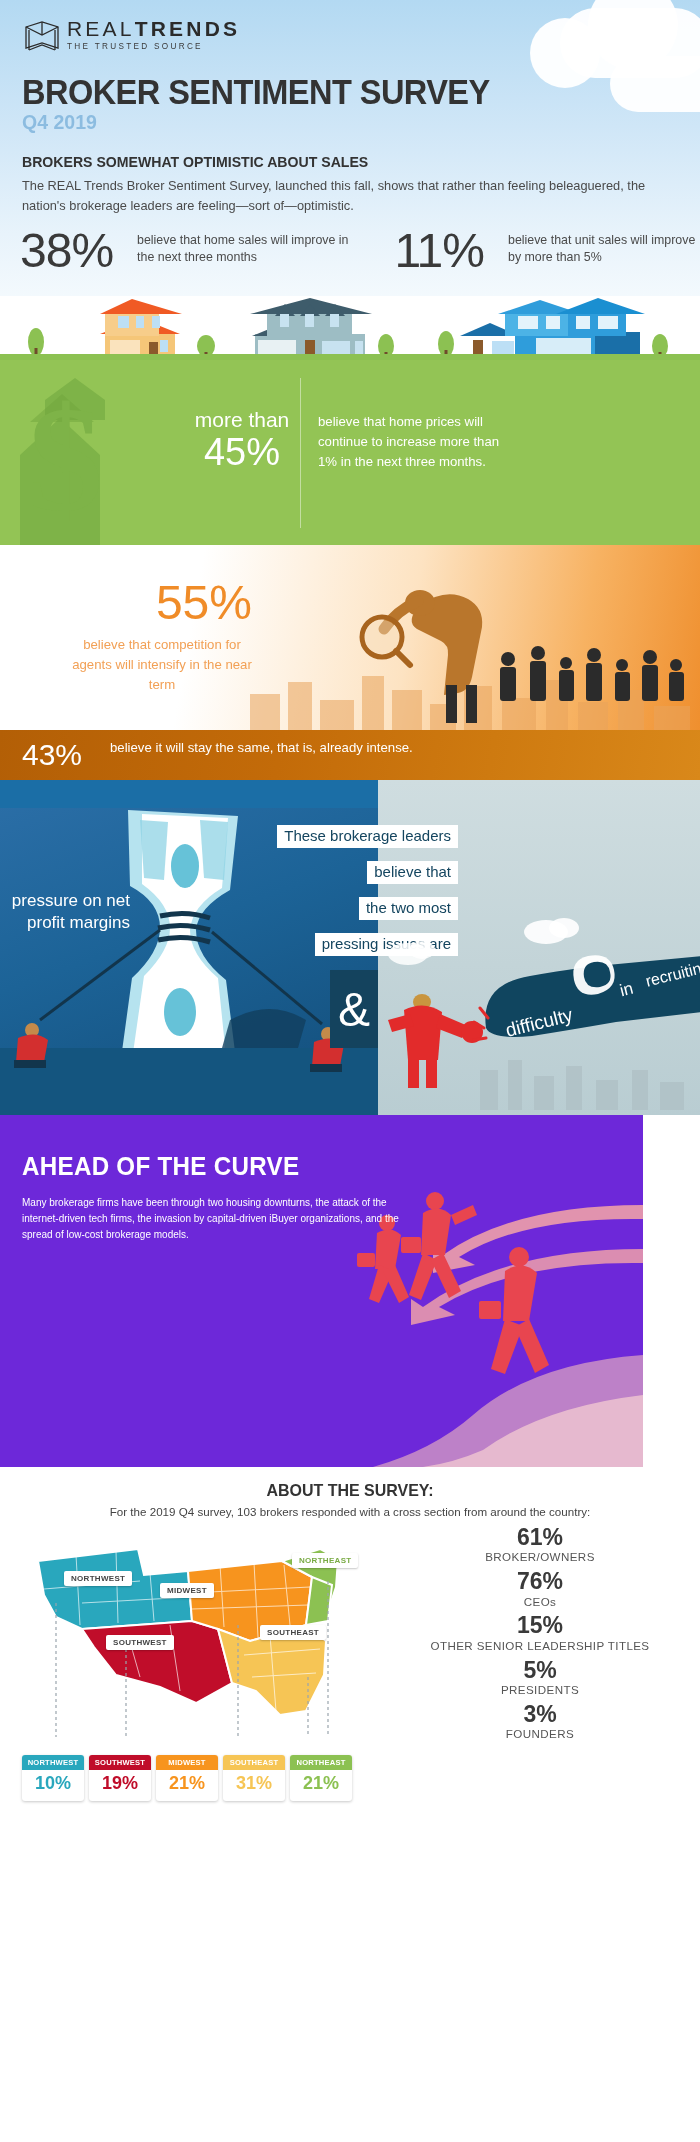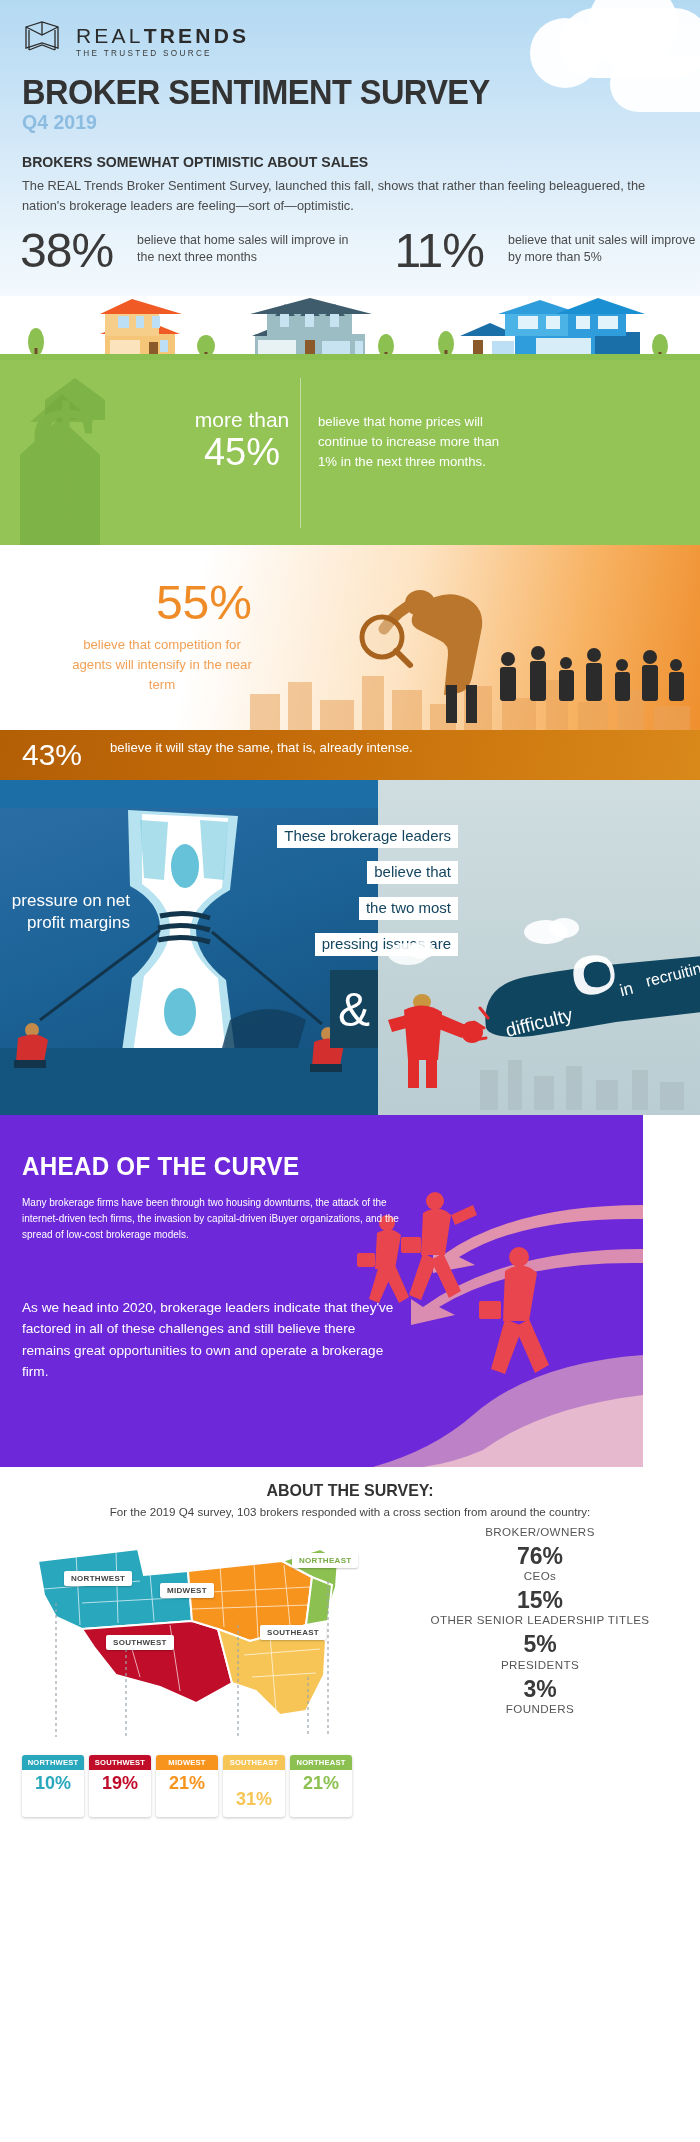--- a/index.html
+++ b/index.html
@@ -17,21 +17,21 @@
     position:relative; width:700px; height:360px;
     background:linear-gradient(to bottom,#b3d9f2 0%,#cfe6f7 35%,#e8f3fb 65%,#f8fcfe 90%,#ffffff 100%);
     overflow:hidden;
   }
   .cloud { position:absolute; background:#ffffff; border-radius:50%; opacity:.95; }
   .c1 { width:150px; height:70px; right:-10px; top:8px; border-radius:40px; }
   .c2 { width:90px; height:90px; right:22px; top:-20px; }
   .c3 { width:70px; height:70px; right:100px; top:18px; }
   .c4 { width:120px; height:56px; right:-30px; top:56px; border-radius:30px; }
 
-  .logo-row { position:absolute; left:22px; top:18px; display:flex; align-items:flex-end; gap:14px; }
+  .logo-row { position:absolute; left:22px; top:18px; display:flex; align-items:flex-start; gap:5px; }
   .logo-mark { width:40px; height:40px; }
   .logo-text { line-height:1; }
   .logo-main { font-size:21px; letter-spacing:3.2px; color:#2b2b2b; }
   .logo-main b { font-weight:bold; }
   .logo-main span.light { font-weight:300; }
   .logo-sub { font-size:8.2px; letter-spacing:2.3px; color:#3b3b3b; margin-top:4px; }
 
   .title-main {
     position:absolute; left:22px; top:72px;
     font-size:35px; font-weight:bold; color:#333333;
@@ -444,21 +444,20 @@
       <g transform="translate(96,56)">
         <circle cx="140" cy="56" r="10" fill="#e8454f"></circle>
         <path d="M126 70 q18 -12 32 2 l-8 48 l-26 0z" fill="#e8454f"></path>
         <path d="M126 118 l-14 50 l14 5 l18 -48z" fill="#e8454f"></path>
         <path d="M150 118 l20 46 l-14 8 l-20 -46z" fill="#e8454f"></path>
         <rect x="100" y="100" width="22" height="18" rx="2" fill="#e8454f"></rect>
       </g>
     </svg>
     <div class="red-title">AHEAD OF THE CURVE</div>
     <div class="red-p1">Many brokerage firms have been through two housing downturns, the attack of the internet-driven tech firms, the invasion by capital-driven iBuyer organizations, and the spread of low-cost brokerage models.</div>
-    <div class="red-p2">As we head into 2020, brokerage leaders indicate that they've factored in all of these challenges and still believe there remains great opportunities to own and operate a brokerage firm.</div>
   </div>
 
   <div class="survey">
     <div class="survey-title">ABOUT THE SURVEY:</div>
     <div class="survey-sub">For the 2019 Q4 survey, 103 brokers responded with a cross section from around the country:</div>
 
     <div class="map-area">
       <svg width="340" height="215" viewBox="0 0 340 215">
 
         <path d="M18 36 L118 24 L124 50 L168 46 L172 96 L62 104 L36 92 L24 70 Z" fill="#29a7bd" stroke="#ffffff" stroke-width="2"></path>
@@ -513,30 +512,31 @@
       <div class="leg">
         <div class="leg-head" style="background:#c00d2a;">SOUTHWEST</div>
         <div class="leg-val" style="color:#c00d2a;">19%</div>
       </div>
       <div class="leg">
         <div class="leg-head" style="background:#f7941e;">MIDWEST</div>
         <div class="leg-val" style="color:#f7941e;">21%</div>
       </div>
       <div class="leg">
         <div class="leg-head" style="background:#f6c555;">SOUTHEAST</div>
-        <div class="leg-val" style="color:#f6c555;margin-top:16px;">31%</div>
+        <div class="leg-val" style="color:#f6c555;">31%</div>
       </div>
       <div class="leg">
         <div class="leg-head" style="background:#8cc152;">NORTHEAST</div>
         <div class="leg-val" style="color:#8cc152;">21%</div>
       </div>
     </div>
 
     <div class="roles">
       <div class="role-item">
+        <div class="role-num">61%</div>
         <div class="role-lab">BROKER/OWNERS</div>
       </div>
       <div class="role-item">
         <div class="role-num">76%</div>
         <div class="role-lab">CEOs</div>
       </div>
       <div class="role-item">
         <div class="role-num">15%</div>
         <div class="role-lab">OTHER SENIOR LEADERSHIP TITLES</div>
       </div>

